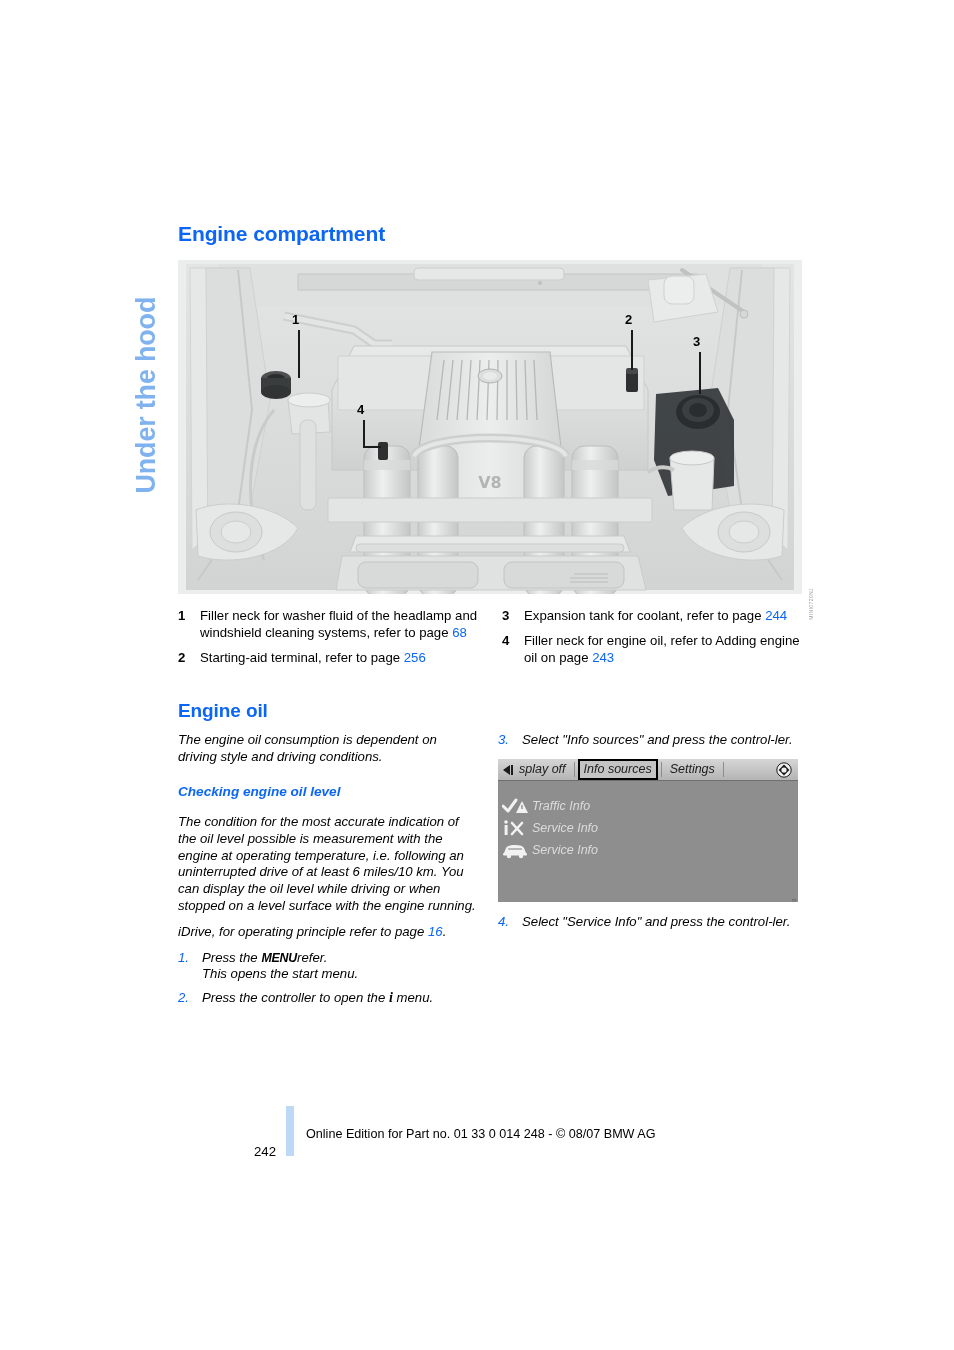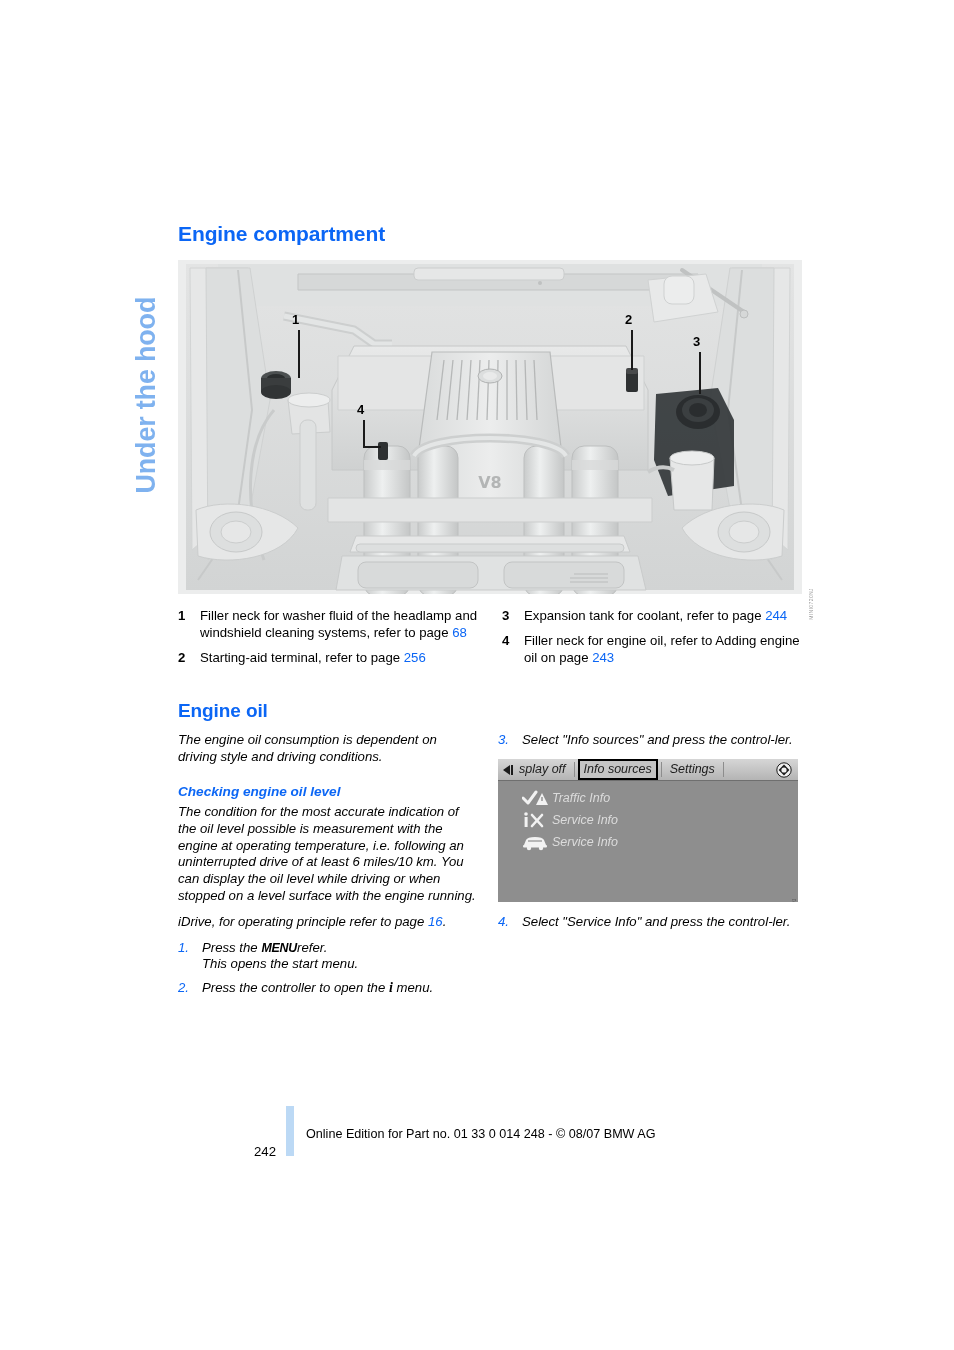--- a/index.html
+++ b/index.html
@@ -137,21 +137,21 @@
     font-size: 19px;
     font-weight: bold;
     color: #0b66f5;
     margin: 0 0 10px 0;
     letter-spacing: -0.1px;
   }
   h3.sub-sub-title {
     font-size: 13.6px;
     font-weight: bold;
     color: #0b66f5;
-    margin: 18px 0 5px 0;
+    margin: 18px 0 15px 0;
   }
   p.para {
     font-size: 13.2px;
     line-height: 16.8px;
     margin: 0 0 9px 0;
   }
   .step {
     display: flex;
     font-size: 13.2px;
     line-height: 16.8px;
@@ -226,21 +226,22 @@
     margin-right: 4px;
   }
   .idrive-diamond {
     margin-left: auto;
     width: 18px; height: 18px;
     display: flex;
     align-items: center;
     justify-content: center;
   }
   .idrive-list {
-    padding: 6px 0 0 24px;
+    padding: 6px 0 0 4px;
+    margin-top: 8px;
   }
   .idrive-row {
     display: flex;
     align-items: center;
     height: 22px;
   }
   .idrive-icon {
     width: 30px;
     flex: 0 0 30px;
     display: flex;

